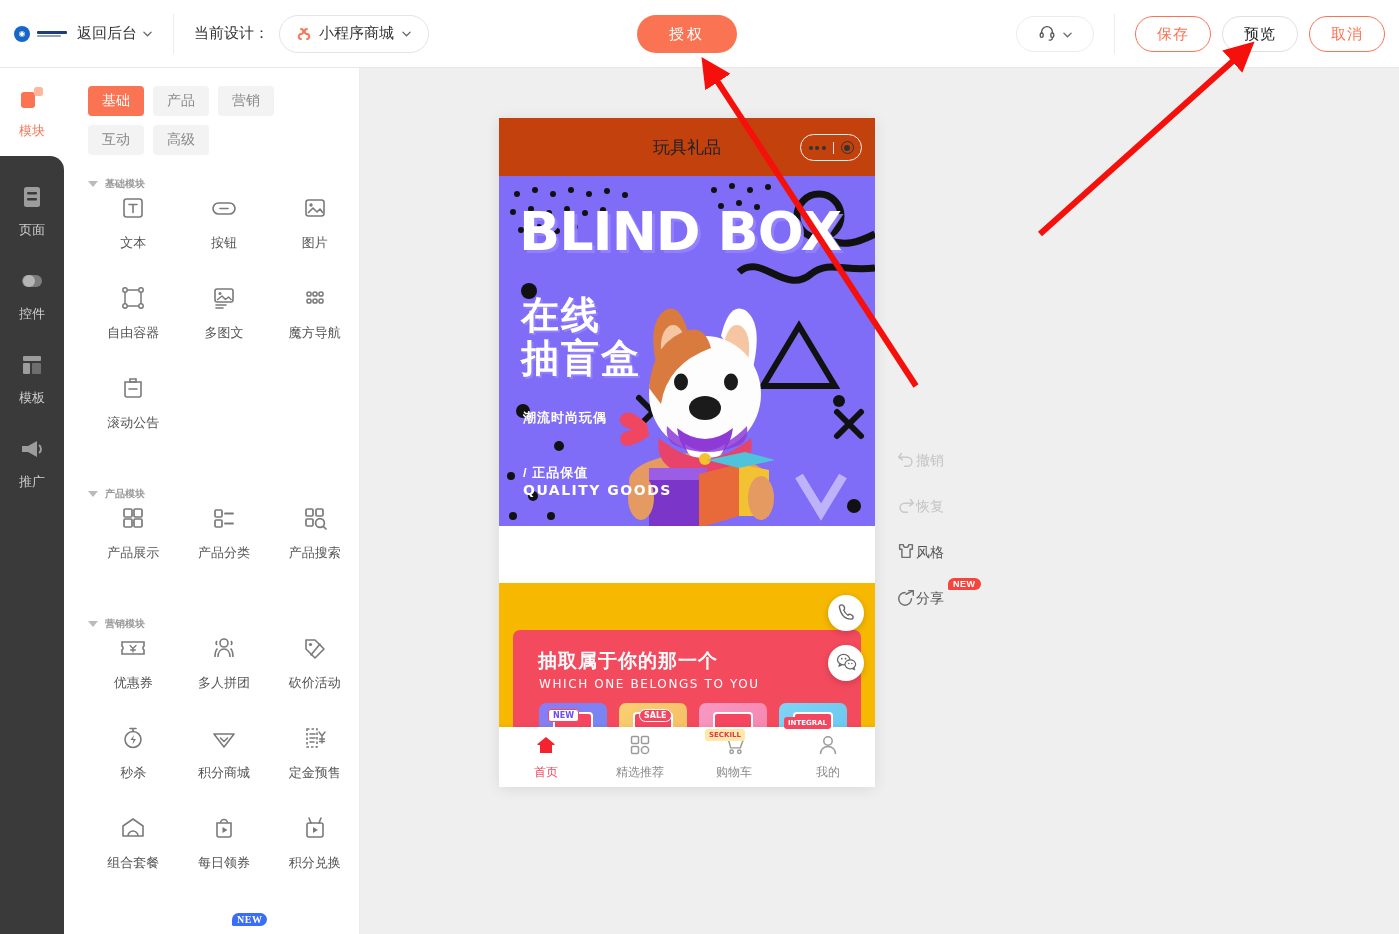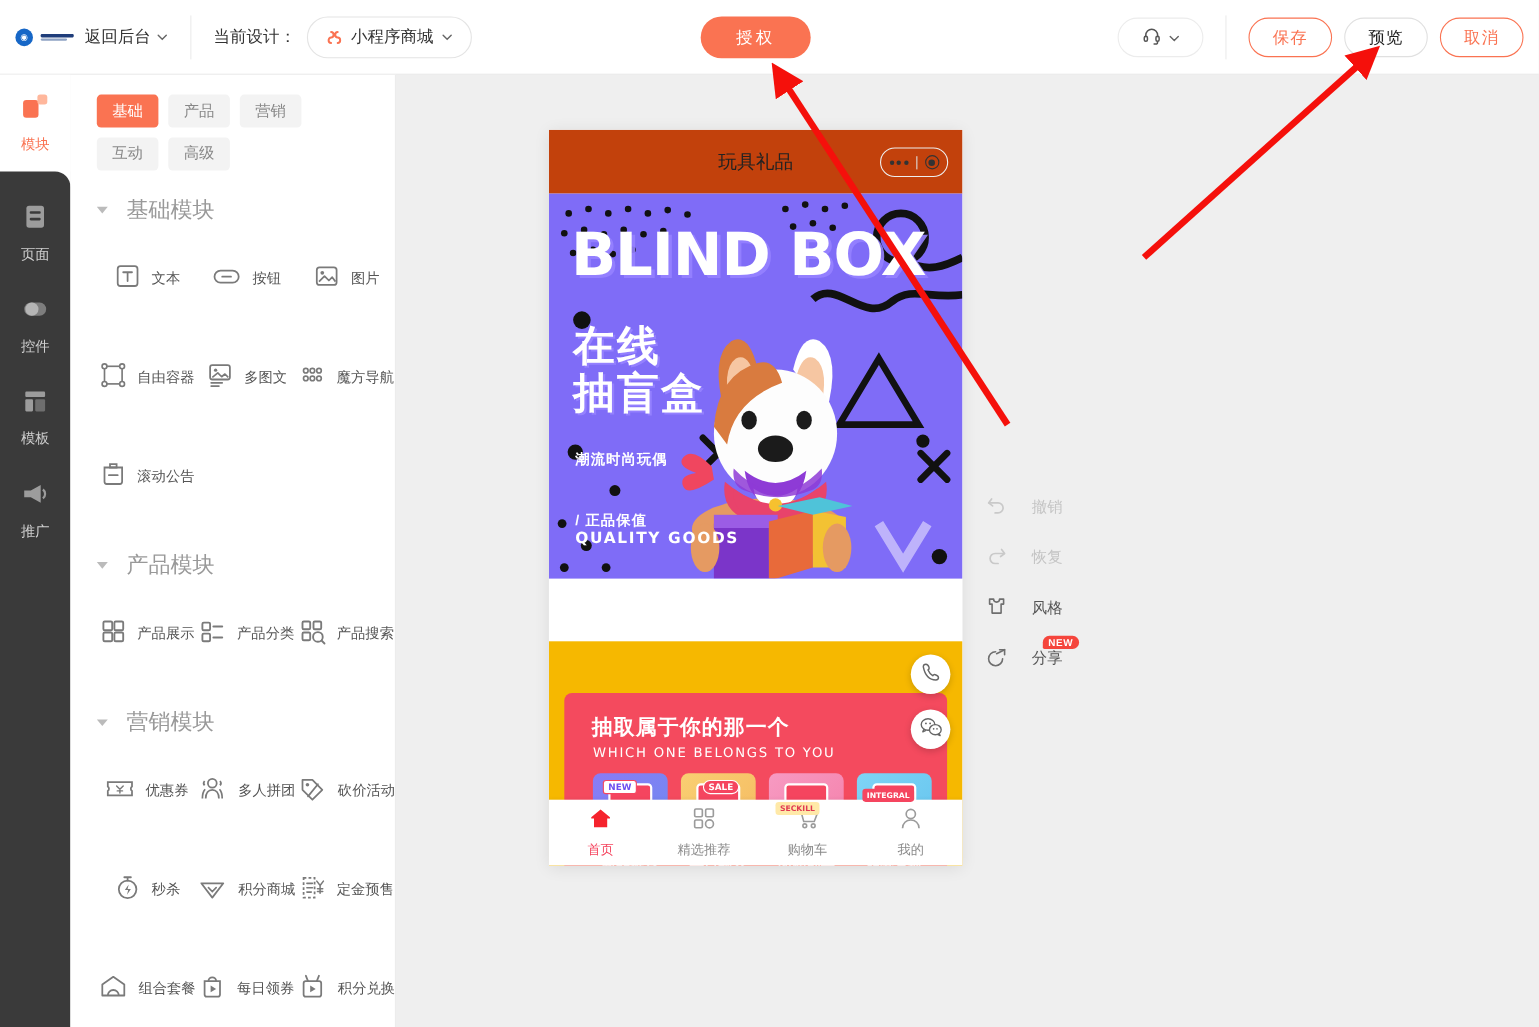--- a/index.html
+++ b/index.html
@@ -84,28 +84,28 @@
     background:#fff; border-right:1px solid #ececec; overflow:hidden;
   }
   .cat-tabs { padding:18px 0 0 24px; display:flex; flex-wrap:wrap; gap:9px; width:272px; }
   .cat-tab {
     height:30px; min-width:56px; padding:0 14px; border-radius:4px;
     background:#f3f3f3; color:#888; font-size:14px;
     display:flex; align-items:center; justify-content:center; cursor:pointer;
   }
   .cat-tab.active { background:#fa7352; color:#fff; }
   .sec-head {
-    display:flex; align-items:center; gap:17px;
-    padding:22px 0 4px 24px; color:#999; font-size:20px; cursor:pointer;
+    display:flex; align-items:center; gap:7px;
+    padding:22px 0 4px 24px; color:#999; font-size:10px; cursor:pointer;font-weight:bold;
   }
   .tri { width:0;height:0;border-left:5px solid transparent;border-right:5px solid transparent;border-top:6px solid #bbb; }
   .grid3 { display:grid; grid-template-columns:repeat(3,1fr); width:272px; margin-left:24px; }
   .mod-item {
-    height:90px; display:flex; flex-direction:row; align-items:center; justify-content:center;
-    gap:9px; cursor:pointer; position:relative;
+    height:90px; display:flex; flex-direction:column; align-items:center; 
+    gap:9px; cursor:pointer; position:relative;font-family:Liberation Serif, serif;
   }
   .mod-item .m-label { font-size:13px; color:#555; }
   .mod-ico { color:#7a7a7a; }
   .badge-new {
     position:absolute; top:8px; left:50%; margin-left:8px;
     background:#3b6ef6; color:#fff; font-size:10px; font-weight:bold;
     padding:1px 5px; border-radius:8px; border-bottom-left-radius:2px; letter-spacing:.5px;
   }
 
   
@@ -186,21 +186,21 @@
   .tabbar {
     position:absolute; left:0; bottom:0; width:376px; height:60px;
     background:#fff; display:flex; align-items:center; box-shadow:0 -1px 4px rgba(0,0,0,.05);
   }
   .tb-item { flex:1; display:flex; flex-direction:column; align-items:center; justify-content:center; gap:4px; cursor:pointer; }
   .tb-item .tb-lbl { font-size:12px; color:#8a8a8a; }
   .tb-item.active .tb-lbl { color:#f5455f; }
 
   
   .tools { position:absolute; left:536px; top:370px; width:120px; }
-  .tool-row { height:46px; display:flex; align-items:center; gap:22px; cursor:pointer; position:relative; }
+  .tool-row { height:46px; display:flex; align-items:center; gap:0; cursor:pointer; position:relative; }
   .tool-lbl { font-size:14px; color:#555; }
   .tool-row.disabled .tool-lbl { color:#c4c4c4; }
   .tool-row.disabled svg { color:#c9c9c9; }
   .badge-new-red {
     position:absolute; left:52px; top:2px; background:#f5453c; color:#fff;
     font-size:9px; font-weight:bold; padding:1px 5px; border-radius:8px;
     border-bottom-left-radius:2px; letter-spacing:.5px;
   }
 
   

